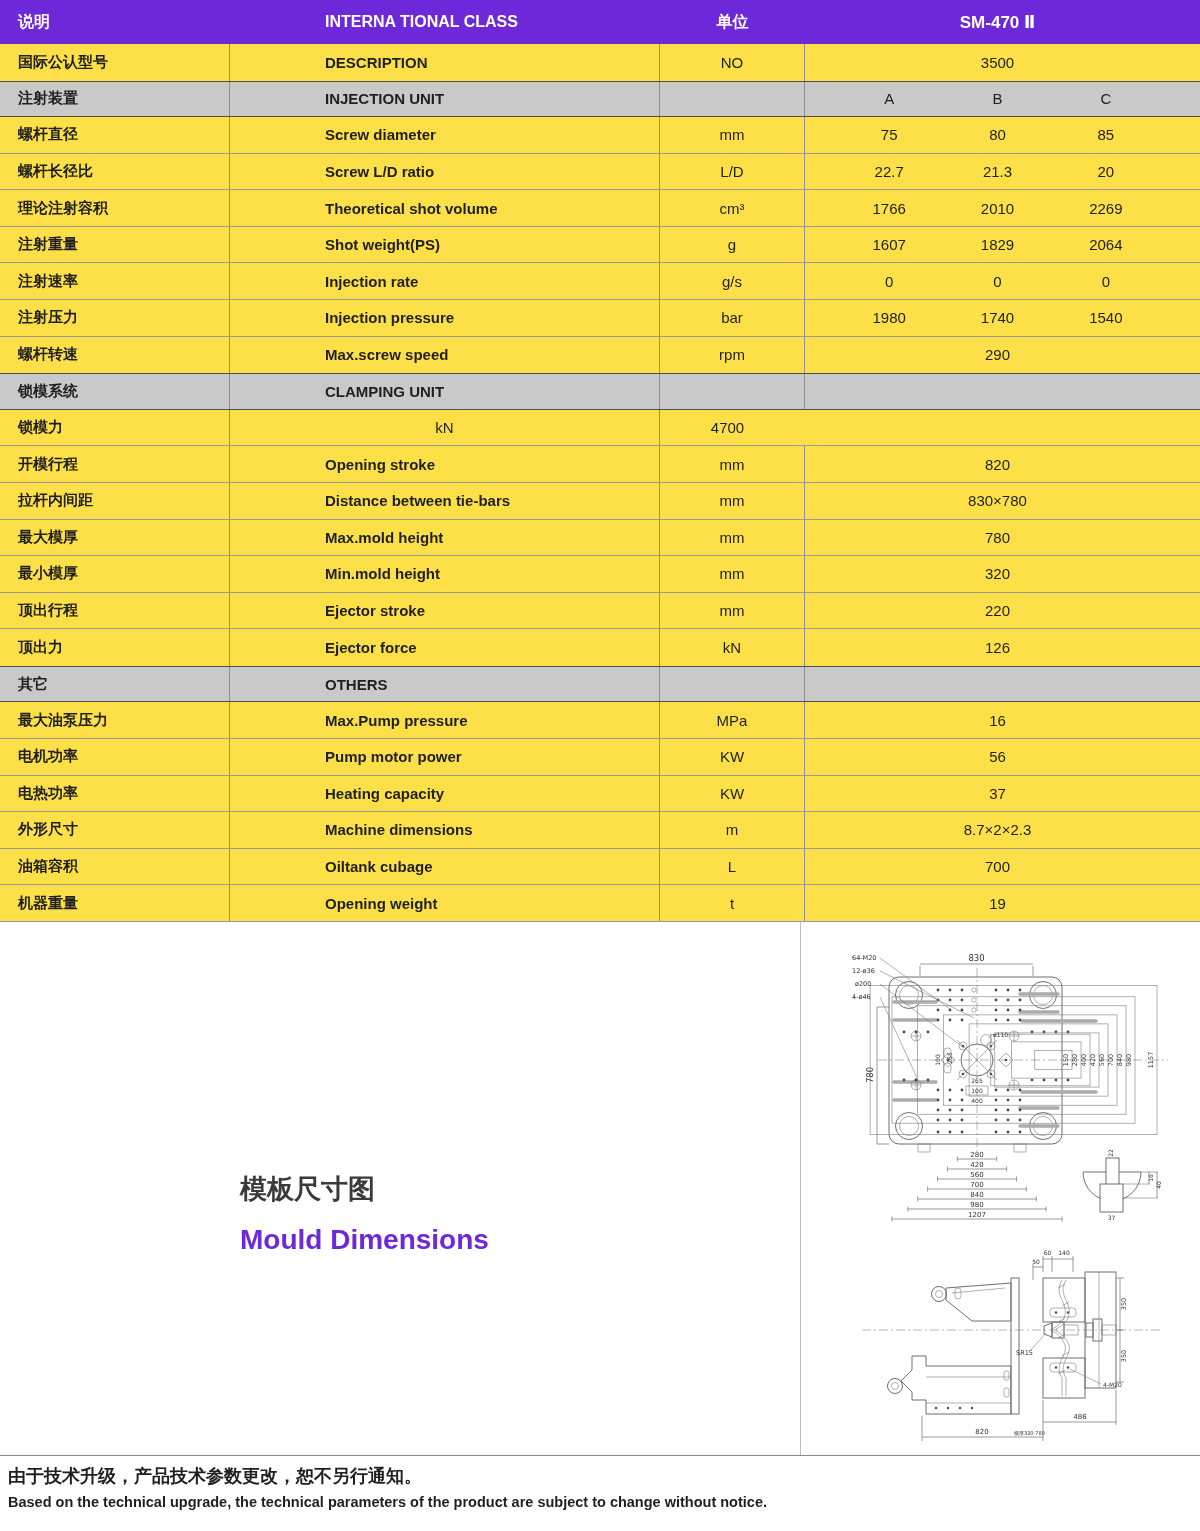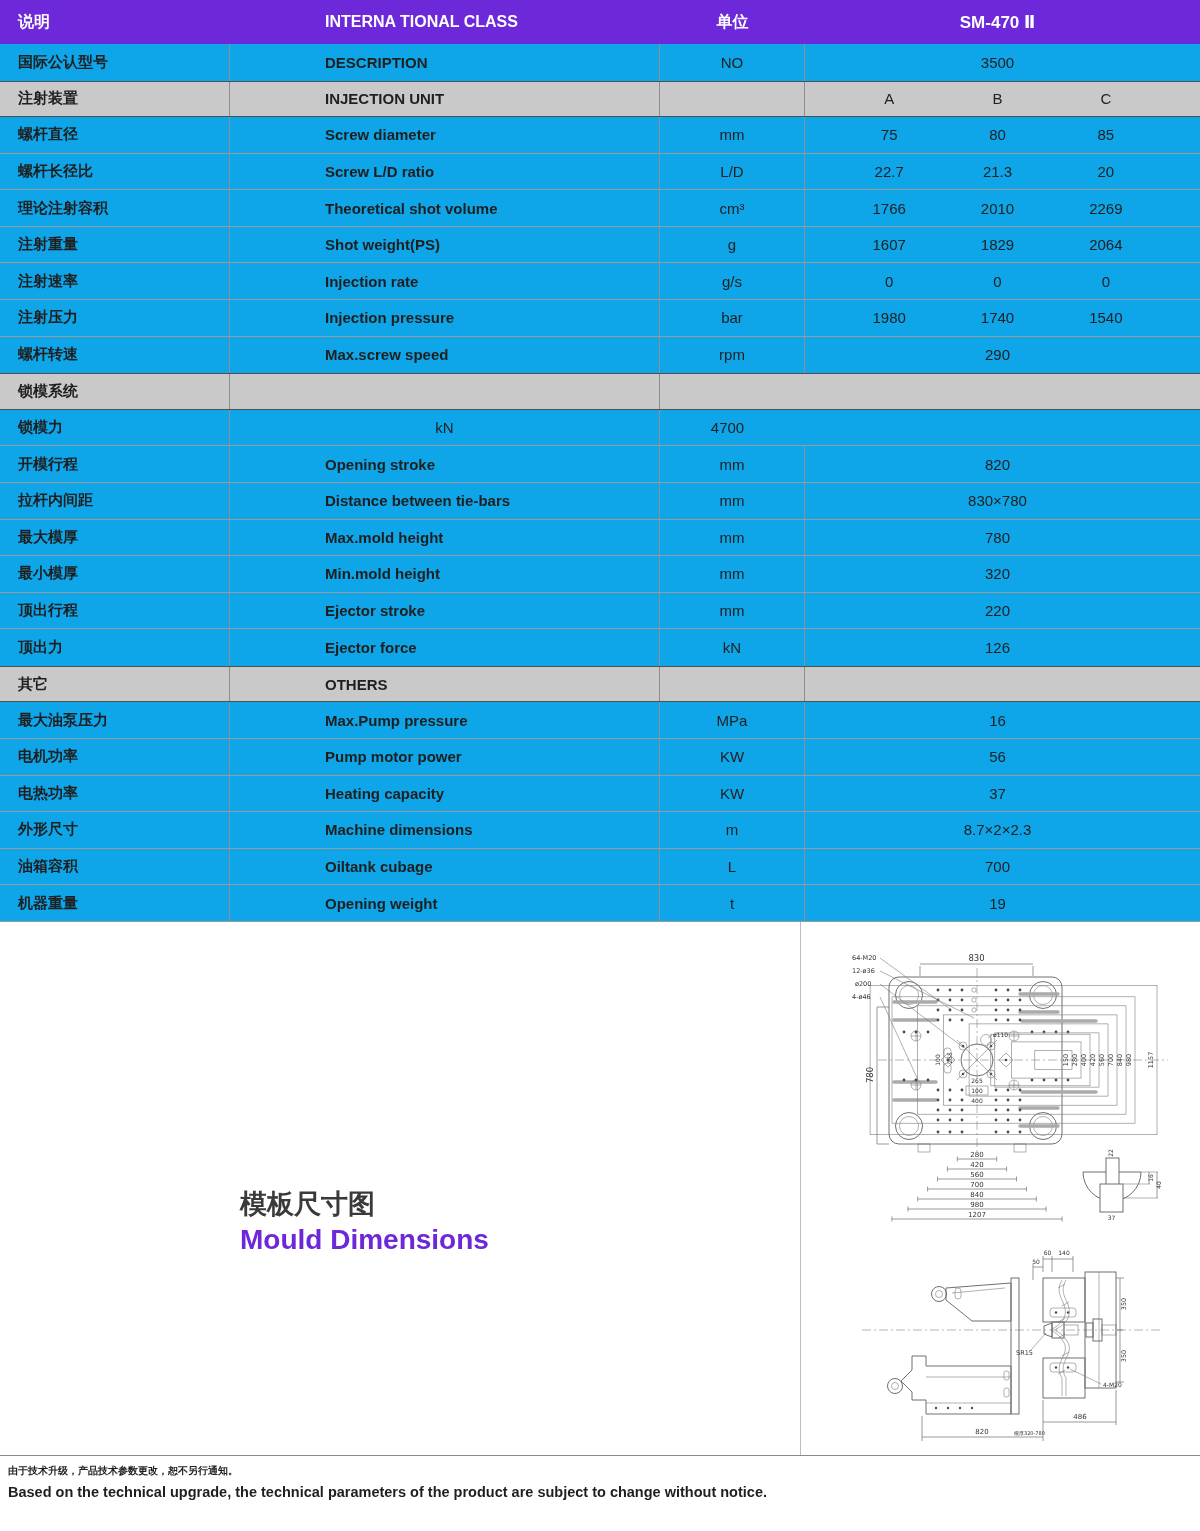--- a/index.html
+++ b/index.html
@@ -3,57 +3,57 @@
 <meta charset="utf-8">
 <style>
   * { box-sizing: border-box; margin: 0; padding: 0; }
   html,body { width:1200px; height:1531px; background:#fff; position:relative;
     font-family:"Liberation Sans","DejaVu Sans",sans-serif; color:#1f1f1f; }
 
   
   #spec-table { width:1200px; }
   .t-row { display:grid; grid-template-columns:230px 430px 145px 395px;
     height:36.58px; align-items:stretch; border-bottom:1px solid #9b9b9b;
-    font-size:15px; background:#0ea5e9; }
+    font-size:15px; background:#fde047; }
   .t-row > div { display:flex; align-items:center; }
   .c1 { padding-left:18px; font-weight:600; border-right:1px solid #8f8f8f; }
   .c2 { padding-left:95px; font-weight:600; border-right:1px solid #8f8f8f; }
   .c3 { justify-content:center; border-right:1px solid #8f8f8f; }
   .c4 { padding:0 40px 0 30px; }
   .c4 .v { flex:1; text-align:center; font-weight:400; }
   .t-head { height:44px; background:#6d28d9; color:#fff; font-weight:bold;
     font-size:16px; border-bottom:none; }
   .t-head > div { border-right:none; }
   .t-head .c4 .v { font-weight:bold; font-size:17px; }
   .section { background:#c9c9c9; border-top:1.5px solid #4f4f4f;
     border-bottom:1.5px solid #4f4f4f; }
   .section .c1, .section .c2 { font-weight:bold; }
   .section .c4 .v { font-weight:500; }
   .pre-section { border-bottom:none; }
 
   
   #mould { position:absolute; left:0; top:922px; width:1200px; height:533px; }
   #mould .vdivider { position:absolute; left:800px; top:0; width:1px; height:533px; background:#bdbdbd; }
-  .mtitle-cn { position:absolute; left:240px; top:264px; font-size:27px; font-weight:600; color:#3a3a3a; }
+  .mtitle-cn { position:absolute; left:240px; top:249px; font-size:27px; font-weight:600; color:#3a3a3a; }
   .mtitle-en { position:absolute; left:240px; top:302px; font-size:28px; font-weight:600; color:#6d28d9; }
   #cad { position:absolute; left:800px; top:0; }
 
   svg .ln   { stroke:#6f6f6f; fill:none; stroke-width:1; }
   svg .thin { stroke:#7c7c7c; fill:none; stroke-width:.6; }
   svg .slot { stroke:#ababab; stroke-width:3.5; stroke-linecap:round; fill:none; }
   svg .cl   { stroke:#9a9a9a; stroke-width:.7; fill:none; stroke-dasharray:9 3 2 3; }
   svg .dim  { stroke:#6f6f6f; stroke-width:.7; fill:none; }
   svg .dot  { fill:#4a4a4a; stroke:none; }
   svg text  { fill:#333; font-family:"DejaVu Sans",sans-serif; }
   .t5{font-size:5px} .t6{font-size:6px} .t65{font-size:6.5px} .t7{font-size:7px} .t8{font-size:8.5px}
   .mid{text-anchor:middle}
 
   
   #footer { position:absolute; left:0; top:1455px; width:1200px; border-top:1px solid #8a8a8a; }
-  #footer .f-cn { margin:8px 0 0 8px; font-size:10px; font-weight:600; }
+  #footer .f-cn { margin:8px 0 0 8px; font-size:18px; font-weight:600; }
   #footer .f-en { margin:6px 0 0 8px; font-size:14.5px; font-weight:600; }
 </style>
 </head>
 <body>
 
 <div id="spec-table">
   <div class="t-row t-head">
     <div class="c1">说明</div>
     <div class="c2">INTERNA TIONAL CLASS</div>
     <div class="c3">单位</div>
@@ -143,20 +143,21 @@
       <div class="t-row pre-section">
         <div class="c1">螺杆转速</div>
         <div class="c2">Max.screw speed</div>
         <div class="c3">rpm</div>
         <div class="c4">
           <span class="v">290</span>
         </div>
       </div>
       <div class="t-row section">
         <div class="c1">锁模系统</div>
+        <div class="c2">CLAMPING UNIT</div>
         <div class="c3"></div>
         <div class="c4"></div>
       </div>
       <div class="t-row">
         <div class="c1">锁模力</div>
         <div class="c3">kN</div>
         <div class="c4">
           <span class="v">4700</span>
         </div>
       </div>

